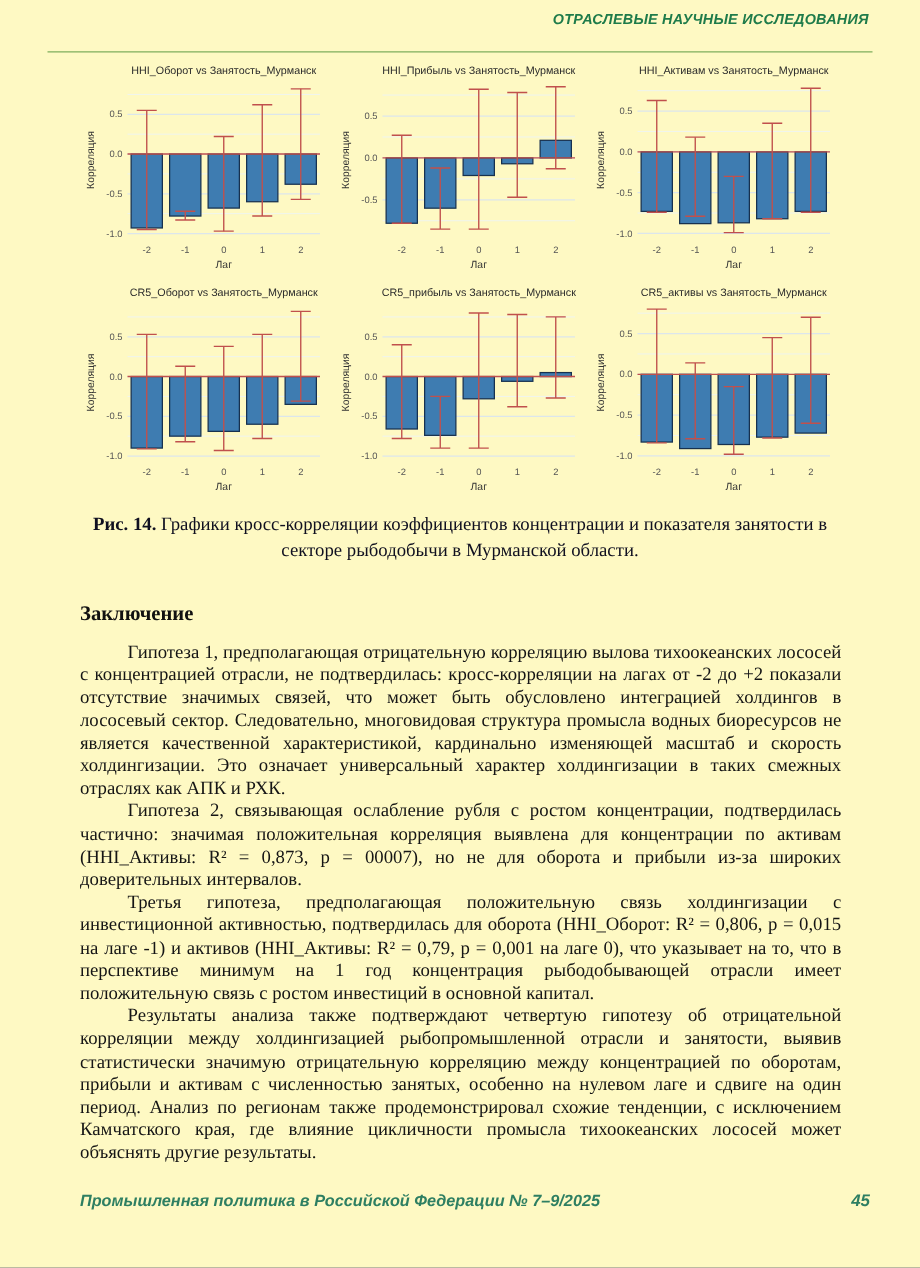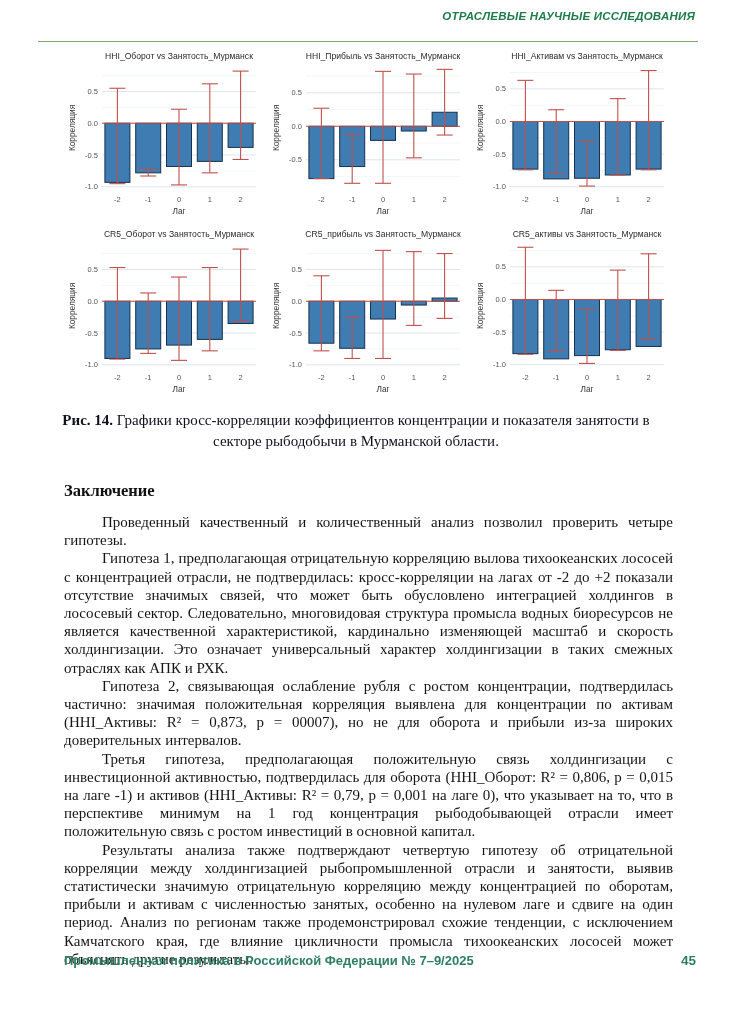--- a/index.html
+++ b/index.html
@@ -1,19 +1,19 @@
 <!DOCTYPE html>
 <html lang="ru"><head>
 <meta charset="utf-8">
 <style>
   html,body{margin:0;padding:0;background:#888;}
   .page{
     position:relative;
     width:736px;height:1014px;
-    background:#ffffff;
+    background:#fef9c3;
     margin:0 auto;
     overflow:hidden;
     font-family:"Liberation Serif", serif;
     color:#1a1a1a;
   }
   
   .running-head{
     position:absolute;top:10px;right:41px;
     font-family:"Liberation Sans", sans-serif;
     font-weight:bold;font-style:italic;
@@ -26,42 +26,42 @@
   }
   
   .charts-grid{
     position:absolute;top:50px;left:66px;width:608px;
     display:flex;flex-wrap:wrap;gap:4px 8px;
   }
   .chart-panel{width:196px;height:174px;}
   .chart-panel svg{display:block;}
   
   .fig-caption{
-    position:absolute;top:410px;left:56px;width:600px;
+    position:absolute;top:410px;left:68px;width:600px;
     text-align:center;font-size:15px;line-height:21px;color:#101020;
   }
   .fig-caption b{font-weight:bold;}
   
   .body-block{
     position:absolute;top:481px;left:64px;width:609px;
   }
   .section-heading{
     text-align:left;font-weight:bold;font-size:16.5px;
     margin:0 0 12px 0;color:#111;
   }
   .body-block p{
     margin:0;text-align:justify;text-indent:38px;
     font-size:15px;line-height:18.2px;color:#151515;
   }
   
   .footer{
     position:absolute;top:953px;left:64px;right:40px;
     display:flex;justify-content:space-between;align-items:baseline;
     font-family:"Liberation Sans", sans-serif;
-    font-weight:600;
+    font-style:italic;font-weight:600;
     font-size:13px;color:#2e7f62;
   }
   .footer .pagenum{font-size:13.5px;text-align:right;}
 </style>
 </head>
 <body>
 
 <div class="page">
 
   <div class="running-head">ОТРАСЛЕВЫЕ НАУЧНЫЕ ИССЛЕДОВАНИЯ</div>
@@ -397,21 +397,20 @@
         </svg>
       </div>
     </div>
 
   <div class="fig-caption">
     <b>Рис. 14.</b><span> Графики кросс-корреляции коэффициентов концентрации и показателя занятости в секторе рыбодобычи в Мурманской области.</span>
   </div>
 
   <div class="body-block">
     <h2 class="section-heading">Заключение</h2>
-    <p>Проведенный качественный и количественный анализ позволил проверить четыре гипотезы.</p>
     <p>Гипотеза 1, предполагающая отрицательную корреляцию вылова тихоокеанских лососей с концентрацией отрасли, не подтвердилась: кросс-корреляции на лагах от -2 до +2 показали отсутствие значимых связей, что может быть обусловлено интеграцией холдингов в лососевый сектор. Следовательно, многовидовая структура промысла водных биоресурсов не является качественной характеристикой, кардинально изменяющей масштаб и скорость холдингизации. Это означает универсальный характер холдингизации в таких смежных отраслях как АПК и РХК.</p>
     <p>Гипотеза 2, связывающая ослабление рубля с ростом концентрации, подтвердилась частично: значимая положительная корреляция выявлена для концентрации по активам (HHI_Активы: R² = 0,873, p = 00007), но не для оборота и прибыли из-за широких доверительных интервалов.</p>
     <p>Третья гипотеза, предполагающая положительную связь холдингизации с инвестиционной активностью, подтвердилась для оборота (HHI_Оборот: R² = 0,806, p = 0,015 на лаге -1) и активов (HHI_Активы: R² = 0,79, p = 0,001 на лаге 0), что указывает на то, что в перспективе минимум на 1 год концентрация рыбодобывающей отрасли имеет положительную связь с ростом инвестиций в основной капитал.</p>
     <p>Результаты анализа также подтверждают четвертую гипотезу об отрицательной корреляции между холдингизацией рыбопромышленной отрасли и занятости, выявив статистически значимую отрицательную корреляцию между концентрацией по оборотам, прибыли и активам с численностью занятых, особенно на нулевом лаге и сдвиге на один период. Анализ по регионам также продемонстрировал схожие тенденции, с исключением Камчатского края, где влияние цикличности промысла тихоокеанских лососей может объяснять другие результаты.</p>
   </div>
 
   <div class="footer">
     <span>Промышленная политика в Российской Федерации № 7–9/2025</span>
     <span class="pagenum">45</span>
   </div>

